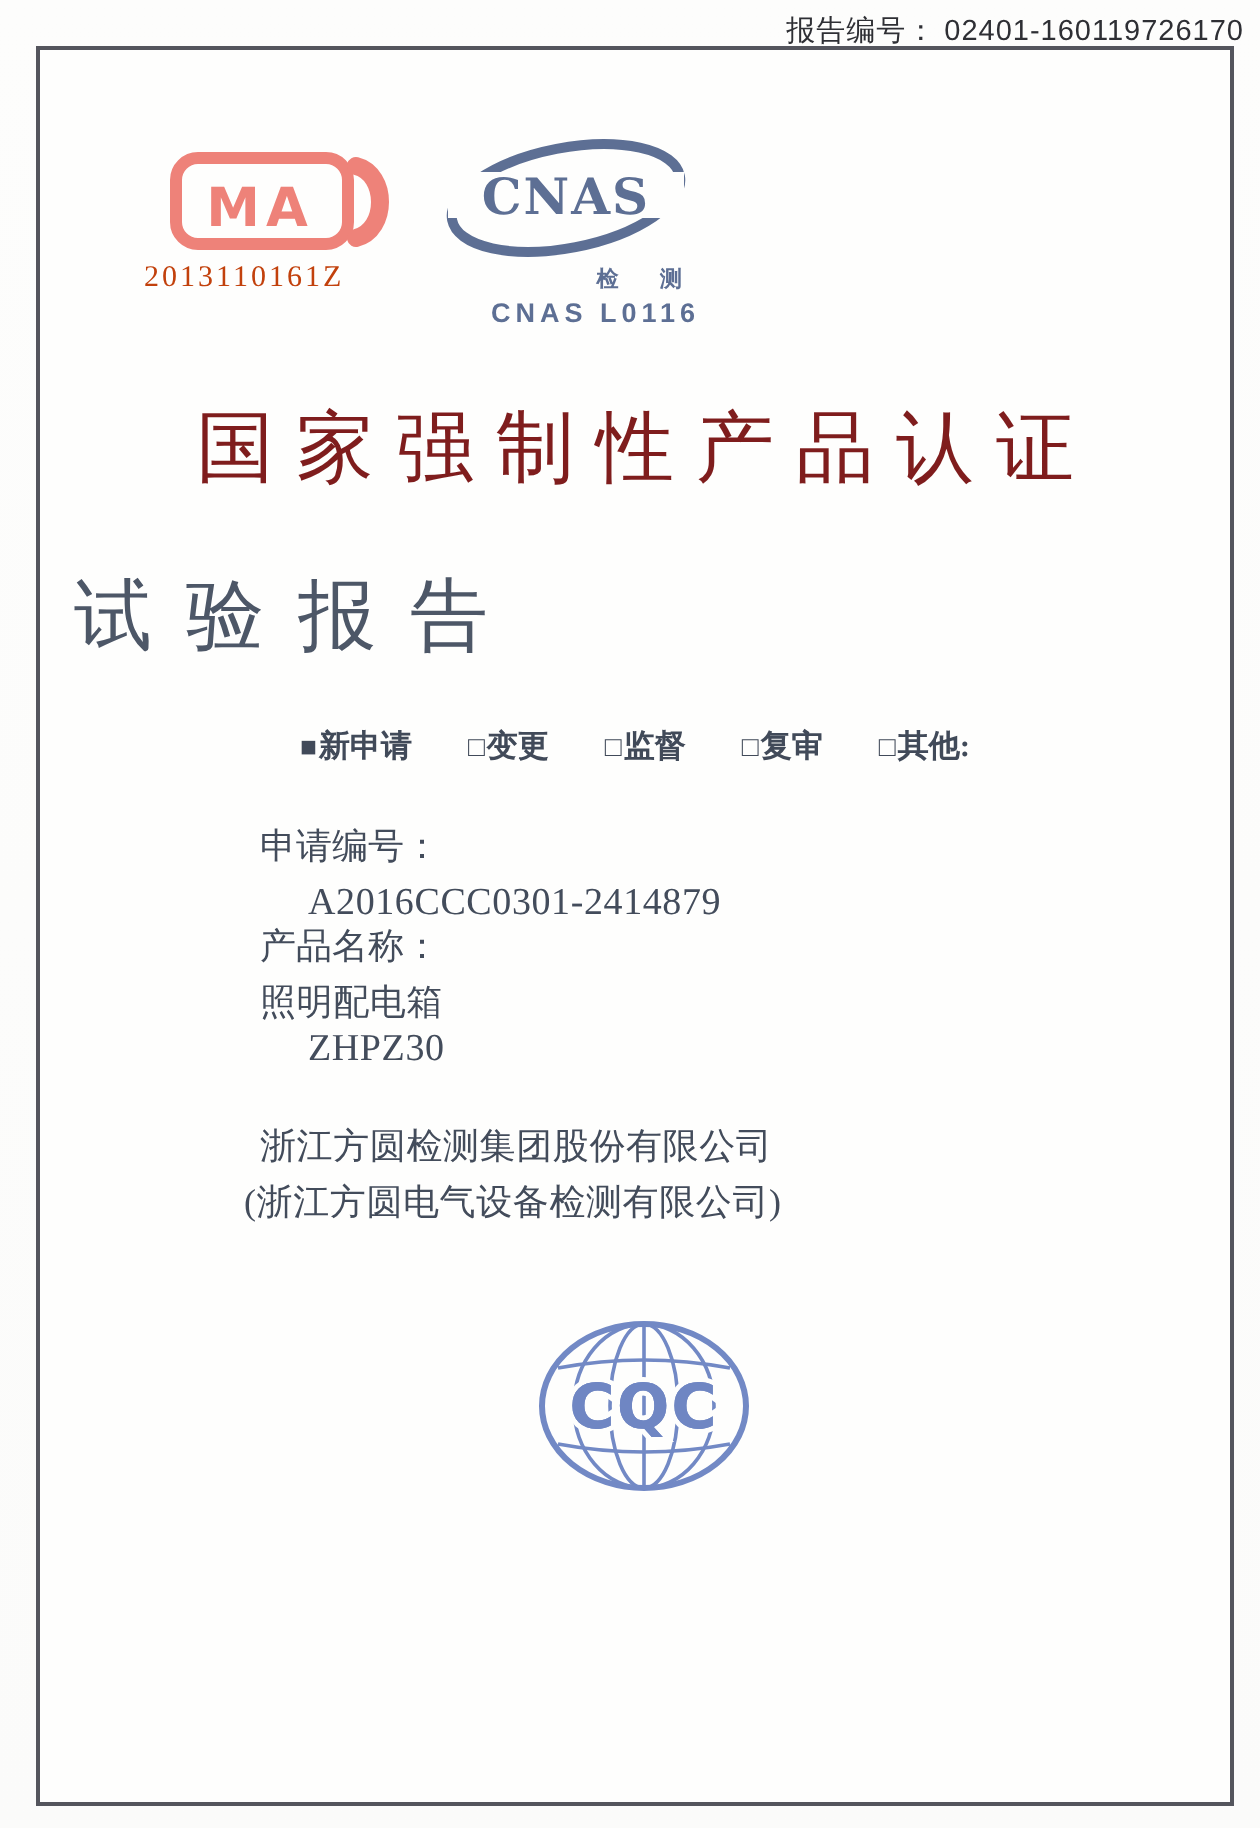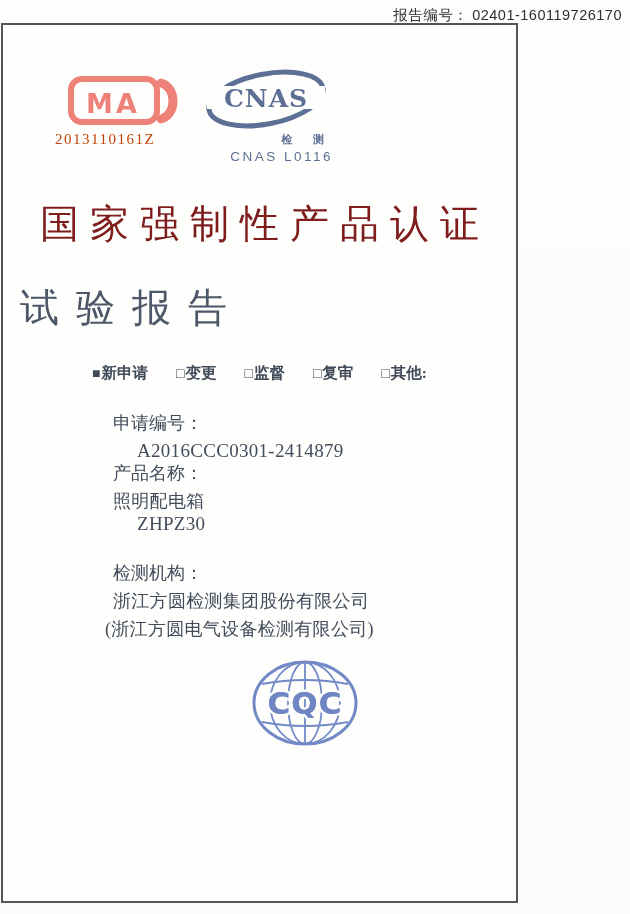--- a/index.html
+++ b/index.html
@@ -17,22 +17,22 @@
   
   .report-no {
     position: absolute; top: 6px; right: 8px;
     font-size: 14.5px; color: #2e2f34;
     font-family: "Liberation Sans", sans-serif;
     letter-spacing: 0.5px;
   }
   .report-no .lbl { margin-right: 4px; }
   
   .frame {
-    position: absolute; left: 1px; top: 23px;
-    width: 517px; height: 880px;
+    position: absolute; left: 18px; top: 23px;
+    width: 599px; height: 880px;
     border: 2px solid #54555d;
     background: #fefefd;
   }
   
   .cma-block { position: absolute; left: 52px; top: 50px; width: 150px; }
   .cma-svg { display: block; margin-left: 12px; }
   .cma-code {
     margin-top: 2px;
     font-size: 15px; color: #c2410c;
     font-family: "Liberation Serif", serif;
@@ -46,21 +46,21 @@
     margin-top: 3px;
     font-size: 11px; color: #5d6f94;
     letter-spacing: 9px; padding-left: 9px;
     font-weight: 600;
   }
   .cnas-code {
     margin-top: 2px;
     font-size: 13.5px; color: #5d6f94;
     font-family: "Liberation Sans", sans-serif;
     letter-spacing: 2.5px;
-    font-weight: 400;
+    font-weight: 700;
   }
   
   .title-line1 {
     position: absolute; left: 0; top: 172px; width: 100%;
     text-align: center;
     font-size: 39px; font-weight: 500; color: #7f1d1d;
     letter-spacing: 11px; padding-left: 11px;
     font-family: "Liberation Serif", serif;
   }
   .title-line2 {
@@ -153,21 +153,20 @@
       <div class="field-row row-1">
         <span class="f-label">产品名称：</span>
         <span class="f-value">照明配电箱</span>
       </div>
 
       <div class="field-row row-2">
         <span class="f-value"><span class="latin">ZHPZ30</span></span>
       </div>
 
       <div class="field-row row-3">
-        <span class="f-label">检测机构：</span>
         <span class="f-value">
           <div>浙江方圆检测集团股份有限公司</div>
           <div class="v2">(浙江方圆电气设备检测有限公司)</div>
         </span>
       </div>
 
     </div>
 
     <div class="cqc-block">
       <svg width="108" height="88" viewBox="0 0 108 88">

